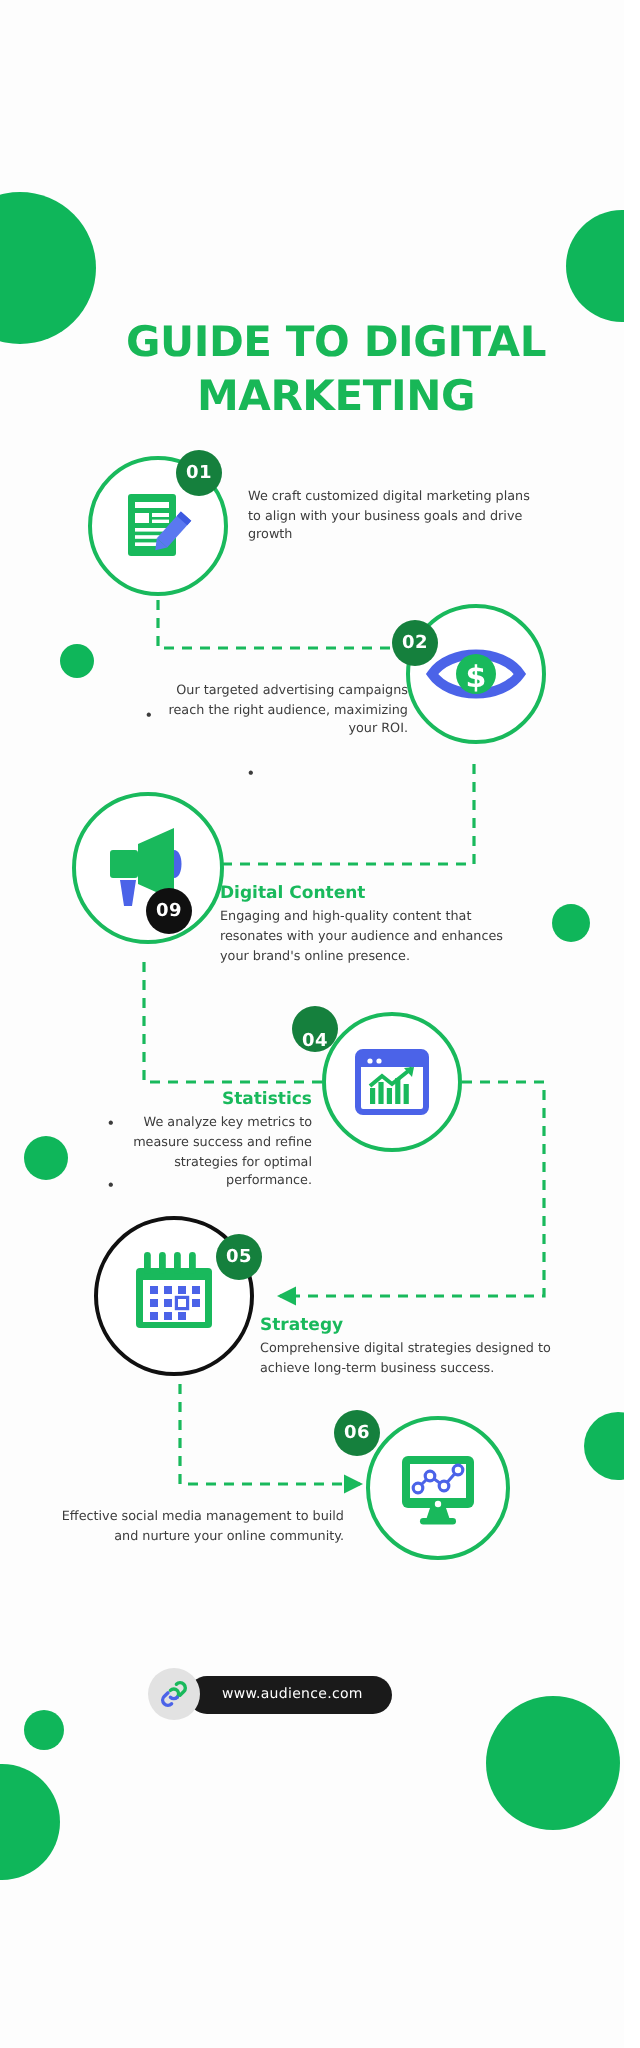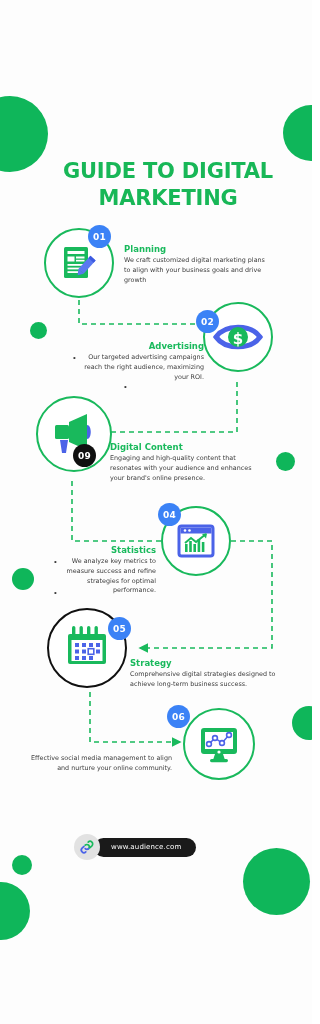--- a/index.html
+++ b/index.html
@@ -51,21 +51,21 @@
     position: absolute;
     display: flex;
     align-items: center;
     justify-content: center;
   }
   .icon-wrap svg { display: block; }
 
   .badge {
     position: absolute;
     border-radius: 50%;
-    background: #3b82f6;
+    background: #15803d;
     color: #ffffff;
     font-size: 9px;
     font-weight: bold;
     display: flex;
     align-items: center;
     justify-content: center;
     letter-spacing: 0.3px;
     font-family: "DejaVu Sans", sans-serif;
     z-index: 5;
   }
@@ -182,39 +182,37 @@
           <rect x="22.5" y="12" width="7" height="18" fill="#5a78f0"></rect>
           <rect x="22.5" y="12" width="7" height="3" fill="#3d5ae0"></rect>
           <path d="M22.5,30 L29.5,30 L26,35 z" fill="#5a78f0"></path>
         </g>
       </svg>
     </div>
     <div class="badge" style="left:88px; top:225px; width:23px; height:23px;">
       <span>01</span>
     </div>
     <div class="txt" style="left:124px; top:244px; width:142px;">
-      <div class="hd">Planning</div>
       <div class="bd">We craft customized digital marketing plans to align with your business goals and drive growth</div>
     </div>
   </div>
 
   <div class="step">
     <div class="ring" style="left:203px; top:302px; width:70px; height:70px;"></div>
     <div class="icon-wrap" style="left:212px; top:315px; width:52px; height:44px;">
       <svg width="52" height="40" viewBox="0 0 52 40">
         <path d="M4,20 C13,7 39,7 48,20 C39,33 13,33 4,20 Z" fill="none" stroke="#4b63e8" stroke-width="5"></path>
         <circle cx="26" cy="20" r="10" fill="#19b95c"></circle>
         <text x="26" y="26.5" text-anchor="middle" fill="#ffffff" font-size="15" font-weight="bold" font-family="DejaVu Sans, sans-serif">$</text>
       </svg>
     </div>
     <div class="badge" style="left:196px; top:299px; width:23px; height:23px;margin-top:11px;">
       <span>02</span>
     </div>
     <div class="txt right" style="left:82px; top:341px; width:122px;">
-      <div class="hd">Advertising</div>
       <div class="bd">Our targeted advertising campaigns reach the right audience, maximizing your ROI.</div>
     </div>
     <div class="bullet" style="left:73px; top:354px;">•</div>
     <div class="bullet" style="left:124px; top:383px;">•</div>
   </div>
 
   <div class="step">
     <div class="ring" style="left:36px; top:396px; width:76px; height:76px;"></div>
     <div class="icon-wrap" style="left:48px; top:408px; width:52px; height:52px;">
       <svg width="50" height="50" viewBox="0 0 50 50">
@@ -243,21 +241,21 @@
         <circle cx="14.5" cy="10.5" r="1.3" fill="#ffffff"></circle>
         <rect x="10" y="24" width="2.6" height="8" fill="#19b95c"></rect>
         <rect x="14.2" y="21" width="2.6" height="11" fill="#19b95c"></rect>
         <rect x="18.4" y="24" width="2.6" height="8" fill="#19b95c"></rect>
         <rect x="22.6" y="19" width="2.6" height="13" fill="#19b95c"></rect>
         <rect x="26.8" y="22" width="2.6" height="10" fill="#19b95c"></rect>
         <path d="M10,23 L16,18 L21,22 L31,14" fill="none" stroke="#19b95c" stroke-width="2"></path>
         <path d="M27,14 L32,13.5 L31,18.5 z" fill="#19b95c"></path>
       </svg>
     </div>
-    <div class="badge" style="left:158px; top:503px; width:23px; height:23px;">
+    <div class="badge" style="left:146px; top:503px; width:23px; height:23px;align-items:flex-end;">
       <span>04</span>
     </div>
     <div class="txt right" style="left:44px; top:545px; width:112px;">
       <div class="hd">Statistics</div>
       <div class="bd">We analyze key metrics to measure success and refine strategies for optimal performance.</div>
     </div>
     <div class="bullet" style="left:54px; top:558px;">•</div>
     <div class="bullet" style="left:54px; top:589px;">•</div>
   </div>
 
@@ -314,21 +312,21 @@
           <circle cx="18" cy="16" r="2.4"></circle>
           <circle cx="25" cy="21" r="2.4"></circle>
           <circle cx="32" cy="13" r="2.4"></circle>
         </g>
       </svg>
     </div>
     <div class="badge" style="left:167px; top:705px; width:23px; height:23px;">
       <span>06</span>
     </div>
     <div class="txt right" style="left:28px; top:754px; width:144px;">
-      <div class="bd">Effective social media management to align and nurture your online community.</div>
+      <div class="bd">Effective social media management to build and nurture your online community.</div>
     </div>
   </div>
 
   <div id="footer">
     <div class="ico">
       <svg width="16" height="16" viewBox="0 0 16 16">
         <path d="M9.2,3.1 a2.6,2.6 0 1 1 3.7,3.7 L11,8.6" fill="none" stroke="#19b95c" stroke-width="1.7" stroke-linecap="round"></path>
         <path d="M6.8,12.9 a2.6,2.6 0 1 1 -3.7,-3.7 L5,7.4" fill="none" stroke="#4b63e8" stroke-width="1.7" stroke-linecap="round"></path>
         <path d="M6.2,6.2 a2.4,2.4 0 0 1 3.4,0 a2.4,2.4 0 0 1 0,3.4" fill="none" stroke="#19b95c" stroke-width="1.7" stroke-linecap="round"></path>
         <path d="M9.6,9.6 a2.4,2.4 0 0 1 -3.4,0" fill="none" stroke="#4b63e8" stroke-width="1.7" stroke-linecap="round"></path>

